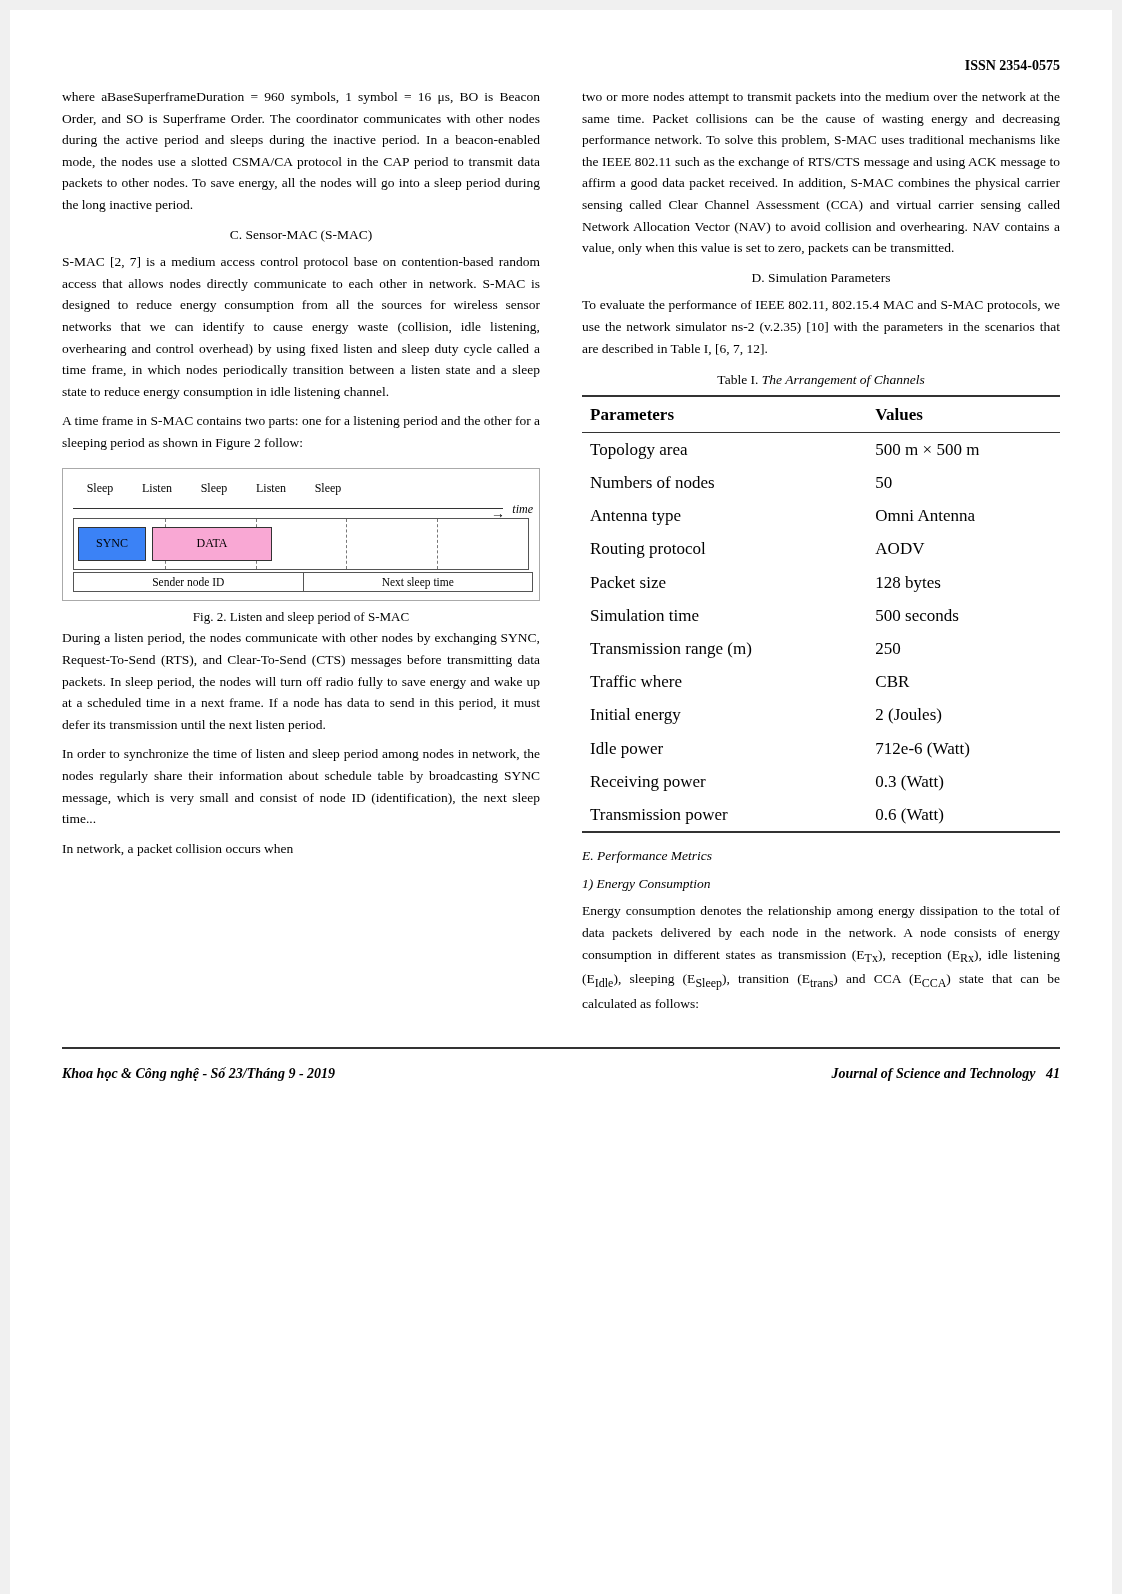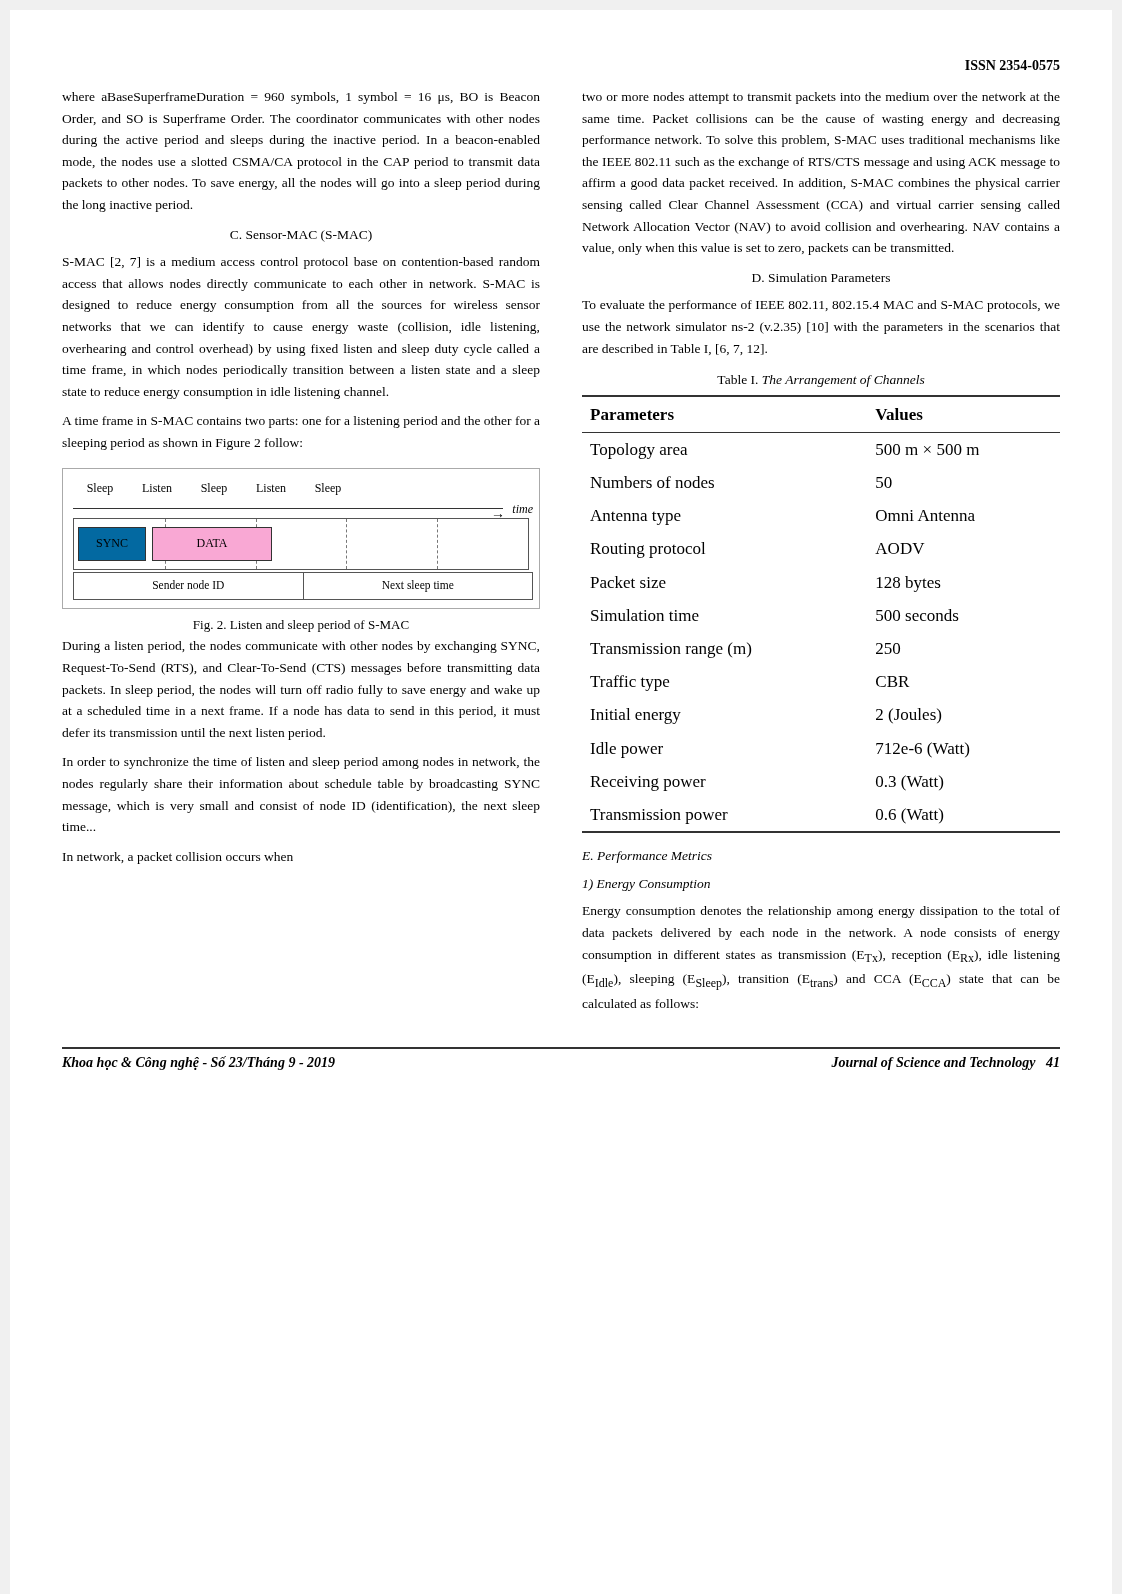--- a/index.html
+++ b/index.html
@@ -98,41 +98,41 @@
       position: absolute;
       left: 4px;
       top: 8px;
       width: 68px;
       height: 34px;
       border: 1px solid #333;
       display: flex;
       align-items: center;
       justify-content: center;
       font-size: 12px;
-      background: #0369a1;
+      background: #3b82f6;
     }
     .tl-data {
       position: absolute;
       left: 78px;
       top: 8px;
       width: 120px;
       height: 34px;
       border: 1px solid #333;
       display: flex;
       align-items: center;
       justify-content: center;
       font-size: 12px;
       background: #f9a8d4;
     }
     
     .tl-bottom {
       display: flex;
       margin: 2px 0 0 4px;
       border: 1px solid #555;
-      height: 28px;
+      height: 20px;
       font-size: 11.5px;
     }
     .tl-bottom-left {
       flex: 1;
       display: flex;
       align-items: center;
       justify-content: center;
       border-right: 1px solid #555;
     }
     .tl-bottom-right {
@@ -169,21 +169,21 @@
     }
     table tbody tr:last-child td {
       border-bottom: 2px solid #333;
     }
     .footer-bar {
       display: flex;
       justify-content: space-between;
       align-items: center;
       border-top: 2px solid #333;
       margin-top: 24px;
-      padding-top: 6px;
+      padding-top: 17px;
       font-size: 14px;
     }
     .footer-left { font-weight: bold; font-style: italic; }
     .footer-right { font-weight: bold; font-style: italic; }
     .footer-page { font-size: 14px; }
     sub { font-size: 12px; margin-top: 24px; }
   </style>
 </head>
 <body>
 
@@ -279,21 +279,21 @@
             </tr>
             <tr>
               <td>Simulation time</td>
               <td>500 seconds</td>
             </tr>
             <tr>
               <td>Transmission range (m)</td>
               <td>250</td>
             </tr>
             <tr>
-              <td>Traffic type</td>
+              <td>Traffic where</td>
               <td>CBR</td>
             </tr>
             <tr>
               <td>Initial energy</td>
               <td>2 (Joules)</td>
             </tr>
             <tr>
               <td>Idle power</td>
               <td>712e-6 (Watt)</td>
             </tr>

